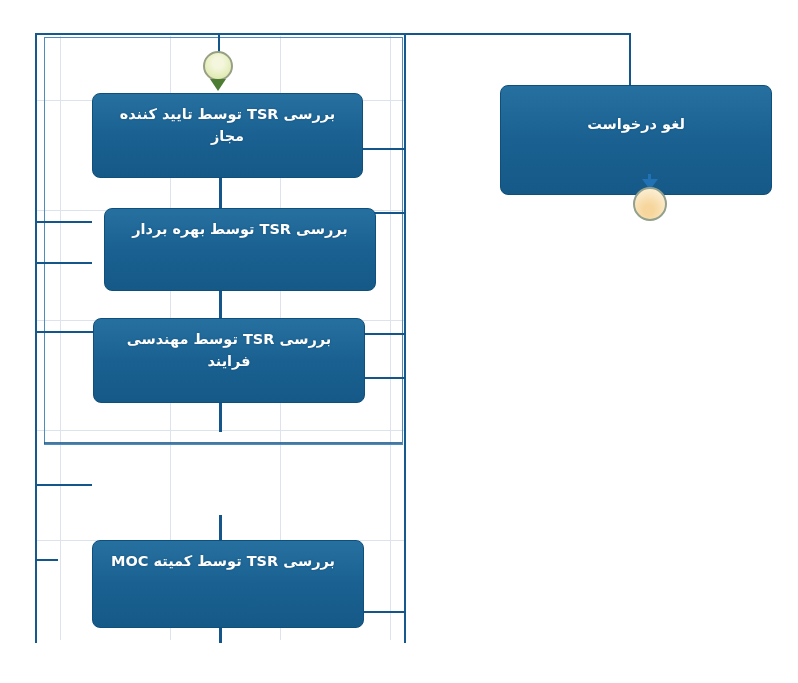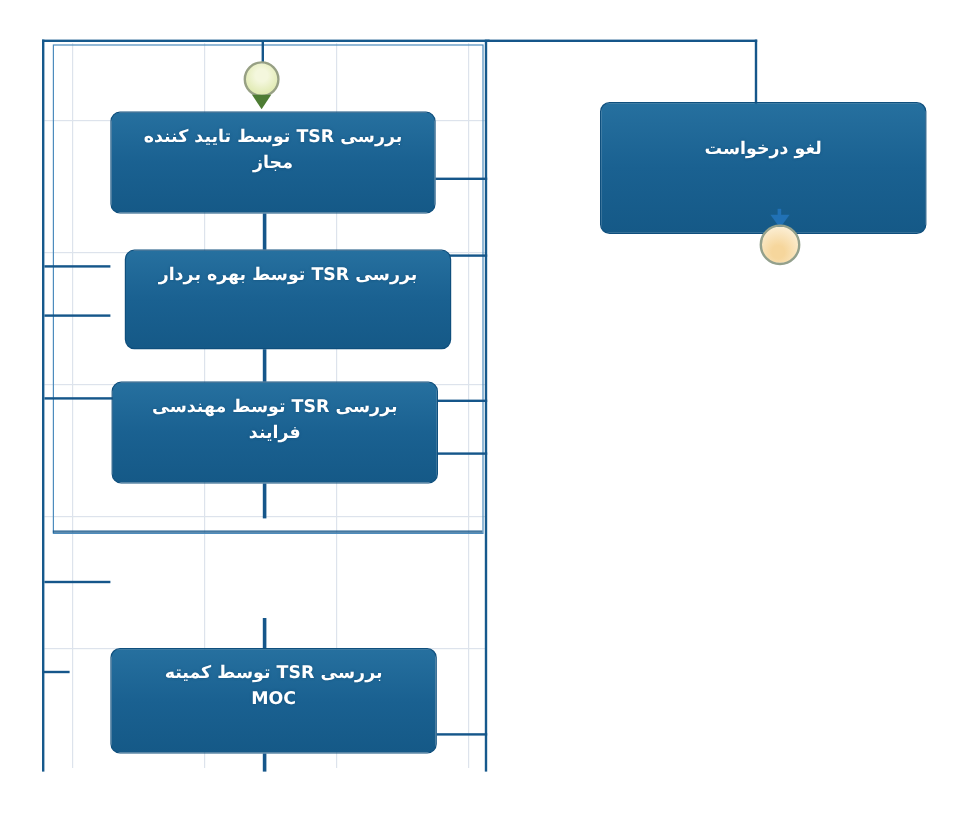--- a/index.html
+++ b/index.html
@@ -94,21 +94,21 @@
 
   <div class="conn" style="left:406px;top:33px;width:225px;height:2px;"></div>
   <div class="conn" style="left:629px;top:33px;width:2px;height:62px;"></div>
 
   <div class="start-circle"></div>
   <div class="start-arrow"></div>
 
   <div class="task" style="left:92px;top:93px;width:271px;height:85px;" dir="rtl">بررسی TSR توسط تایید کننده مجاز</div>
   <div class="task" style="left:92px;top:208px;width:272px;height:83px;margin-left:12px;" dir="rtl">بررسی TSR توسط بهره بردار</div>
   <div class="task" style="left:93px;top:318px;width:272px;height:85px;text-align:center;" dir="rtl">بررسی TSR توسط مهندسی فرایند</div>
-  <div class="task" style="left:92px;top:540px;width:272px;height:88px;" dir="rtl">بررسی TSR توسط کمیته MOC</div>
+  <div class="task" style="left:92px;top:540px;width:272px;height:88px;padding-left:16px;" dir="rtl">بررسی TSR توسط کمیته MOC</div>
 
   <div class="task" style="left:500px;top:85px;width:272px;height:110px;padding-top:28px;" dir="rtl">لغو درخواست</div>
 
   <div class="end-arrow-stem"></div>
   <div class="end-arrow-head"></div>
 
   <div class="end-circle"></div>
 
 </div>
 

